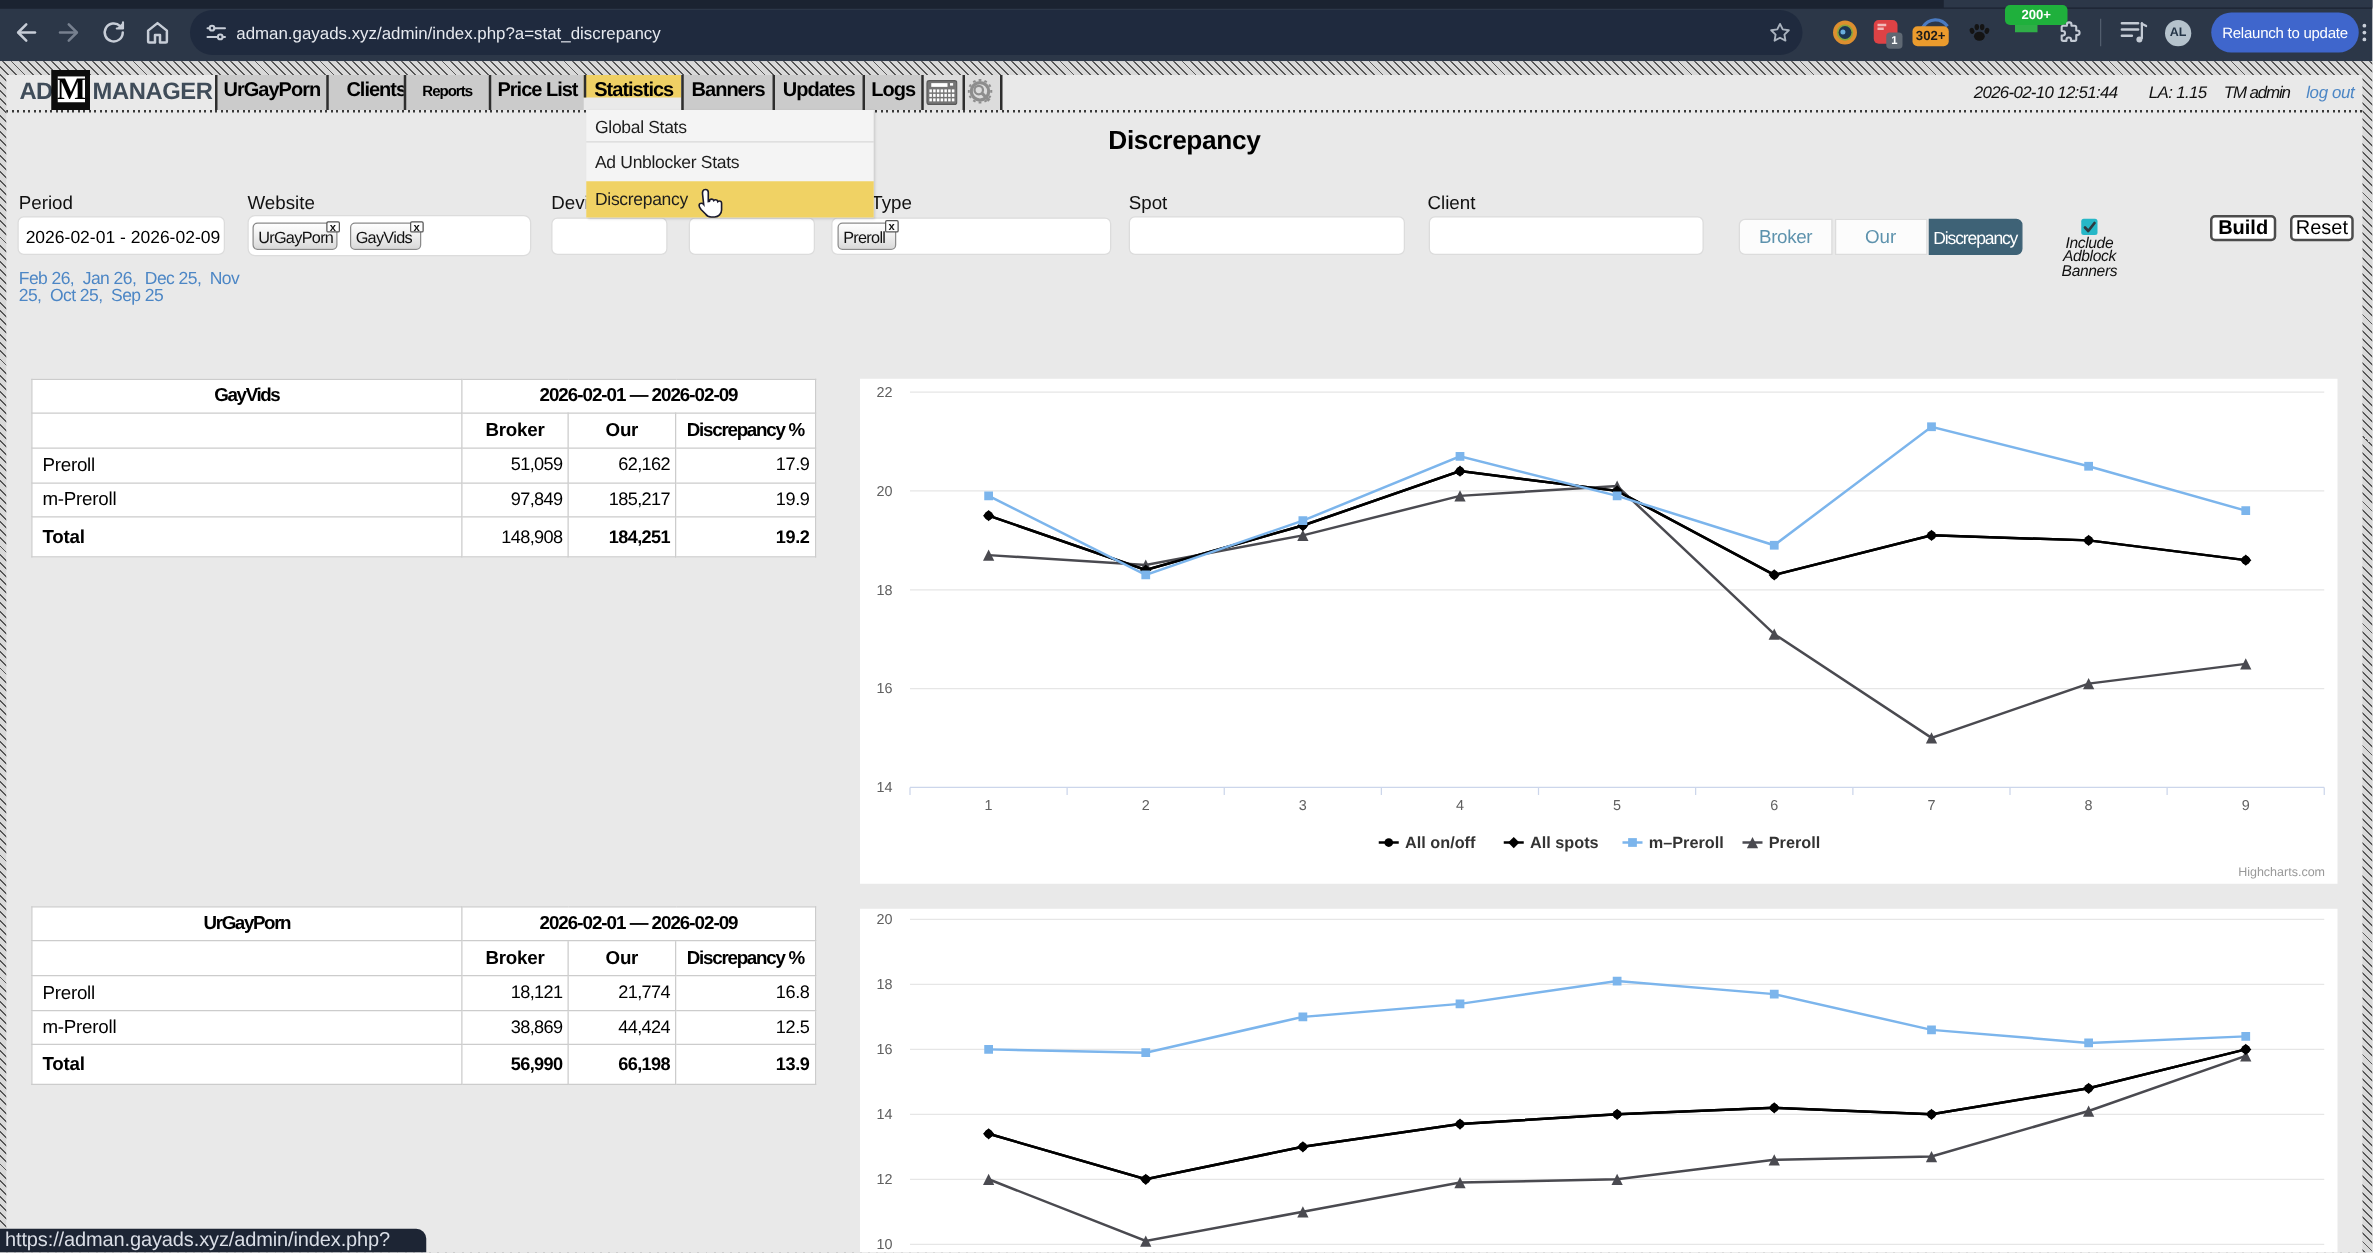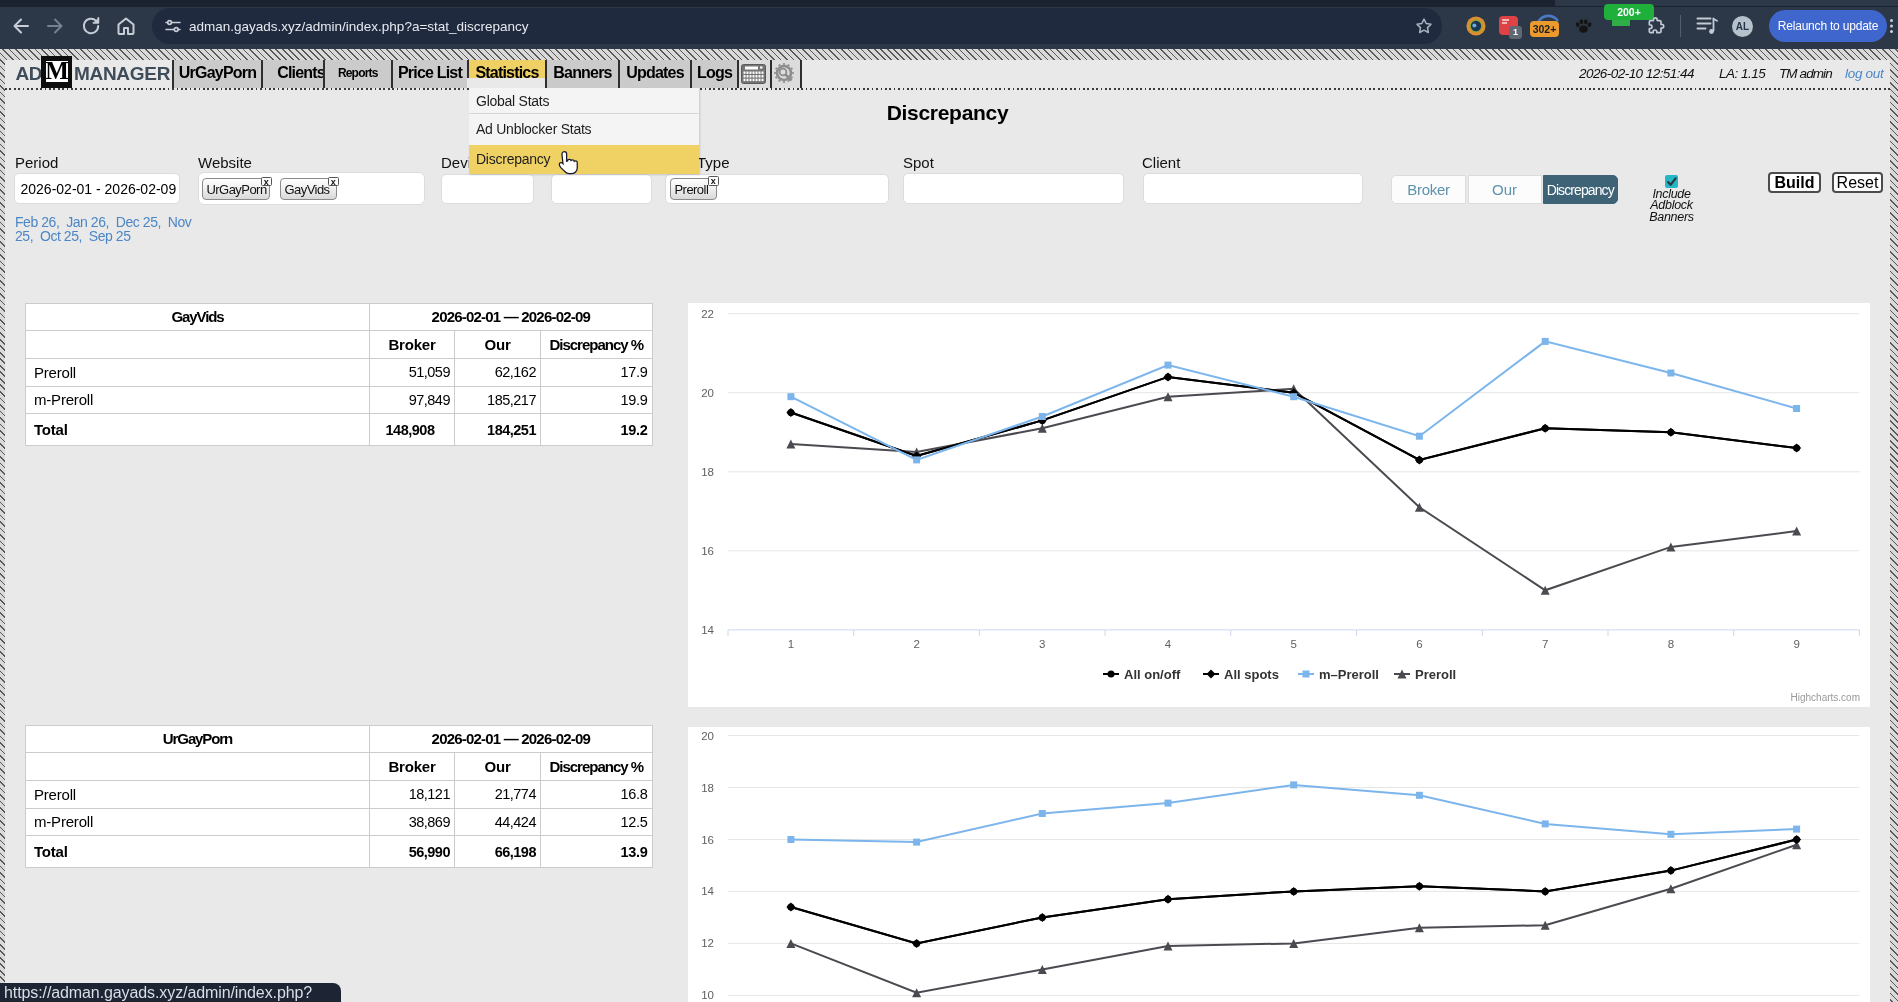--- a/index.html
+++ b/index.html
@@ -220,21 +220,21 @@
         <td style="border:1px solid #ccc;text-align:right;padding-right:4px;letter-spacing:-0.3px;">17.9</td>
       </tr>
 <tr style="height:27.5px">
         <td style="border:1px solid #ccc;padding-left:8px;font-size:15px;letter-spacing:-0.2px;">m-Preroll</td>
         <td style="border:1px solid #ccc;text-align:right;padding-right:4px;letter-spacing:-0.5px;">97,849</td>
         <td style="border:1px solid #ccc;text-align:right;padding-right:4px;letter-spacing:-0.5px;">185,217</td>
         <td style="border:1px solid #ccc;text-align:right;padding-right:4px;letter-spacing:-0.3px;">19.9</td>
       </tr>
 <tr style="height:32.3px">
         <td style="border:1px solid #ccc;font-weight:bold;padding-left:8px;font-size:15px;letter-spacing:-0.2px;">Total</td>
-        <td style="border:1px solid #ccc;font-weight:bold;text-align:center;padding-right:4px;letter-spacing:-0.5px;">148,908</td>
+        <td style="border:1px solid #ccc;font-weight:normal;text-align:right;padding-right:4px;letter-spacing:-0.5px;">148,908</td>
         <td style="border:1px solid #ccc;font-weight:bold;text-align:right;padding-right:4px;letter-spacing:-0.5px;">184,251</td>
         <td style="border:1px solid #ccc;font-weight:bold;text-align:right;padding-right:4px;letter-spacing:-0.3px;">19.2</td>
       </tr>
 </tbody>
   </table>
 <table class="abs" style="left:25px;top:724.5px;border-collapse:collapse;background:#fff;table-layout:fixed;width:626.6px;font-size:14.5px;color:#000;">
 <colgroup>
       <col style="width:344px">
       <col style="width:85px">
       <col style="width:86px">

